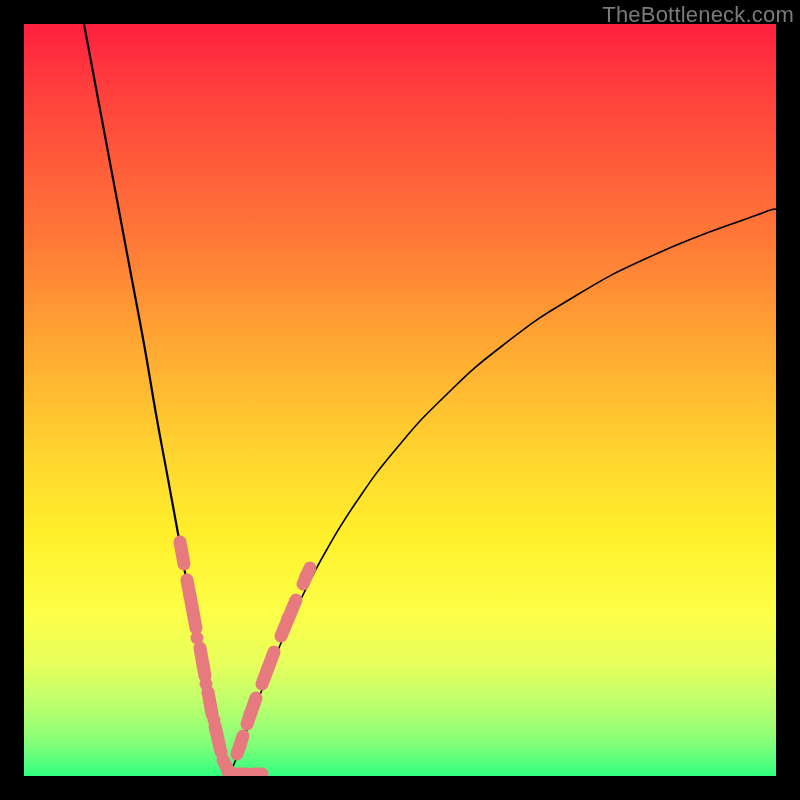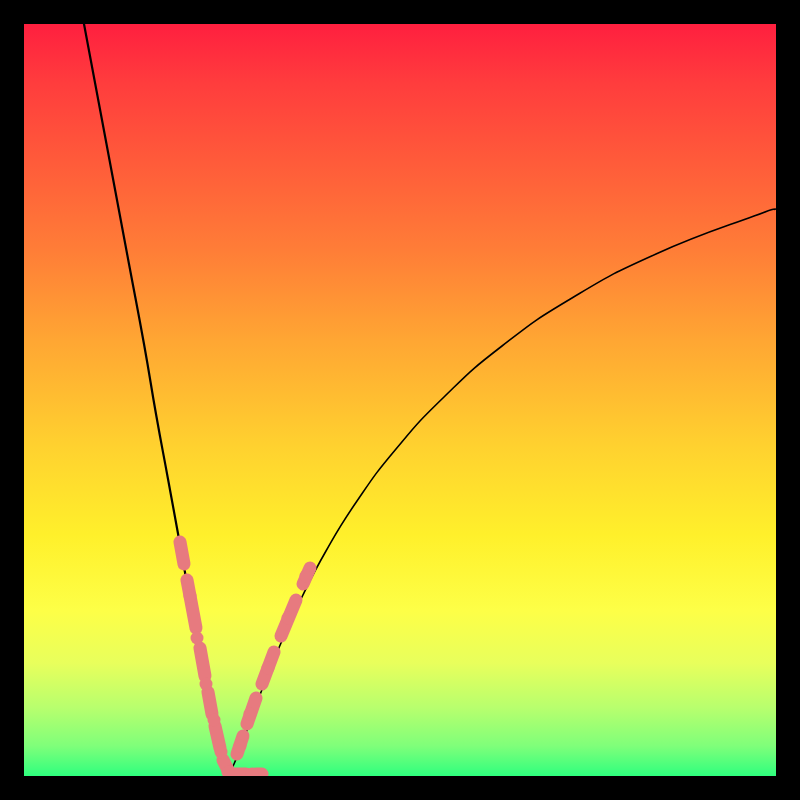--- a/index.html
+++ b/index.html
@@ -75,20 +75,21 @@
     stroke: #e77a7f;
     stroke-width: 13;
     stroke-linecap: round;
   }
 </style>
 </head>
 <body>
 
 <div class="frame">
 
+  <div class="watermark">TheBottleneck.com</div>
 
   <div class="plot-area">
     <svg class="curves" viewBox="0 0 752 752" preserveAspectRatio="none">
       <path id="left-path" class="curve" d="M 60 0 C 63.75 20, 67.5 40, 75 80 C 82.5 120, 82.5 120, 90 160 C 97.5 200, 97.5 200, 105 240 C 112.5 280, 113.25 282.5, 120 320 C 126.75 357.5, 126 356.25, 132 390 C 138 423.75, 138.25 423.75, 144 455 C 149.75 486.25, 150 487.5, 155 515 C 160 542.5, 159.75 541.75, 164 565 C 168.25 588.25, 168.25 588, 172 608 C 175.75 628, 175.75 628, 179 645 C 182.25 662, 182.25 662.25, 185 676 C 187.75 689.75, 187.75 689.5, 190 700 C 192.25 710.5, 192.25 710.25, 194 718 C 195.75 725.75, 195.5 725.5, 197 731 C 198.5 736.5, 198.5 736.25, 200 740 C 201.5 743.75, 201.75 743.5, 203 746 C 204.25 748.5, 204.5 749, 205 750"></path>
       <path id="right-path" class="curve right" d="M 205 750 C 206.25 747.5, 206.75 747.5, 210 740 C 213.25 732.5, 213.5 732, 218 720 C 222.5 708, 222.25 707.5, 228 692 C 233.75 676.5, 233.75 676.25, 241 658 C 248.25 639.75, 248 639.75, 257 619 C 266 598.25, 265.75 598, 277 575 C 288.25 552, 288 551.5, 302 527 C 316 502.5, 315.5 502.5, 333 477 C 350.5 451.5, 350.25 451, 372 425 C 393.75 399, 393.5 398.75, 420 373 C 446.5 347.25, 446 346.75, 478 322 C 510 297.25, 509.5 297, 548 274 C 586.5 251, 586.5 250.5, 632 230 C 677.5 209.5, 700 203.25, 730 192 C 760 180.75, 746.5 186.75, 752 185"></path>
       <g id="marker-group">
           <line x1="156" y1="518" x2="160" y2="540" class="marker seg"></line>
           <line x1="163" y1="556" x2="172" y2="604" class="marker seg"></line>
           <line x1="176" y1="624" x2="181" y2="652" class="marker seg"></line>
           <line x1="184" y1="668" x2="188" y2="690" class="marker seg"></line>

